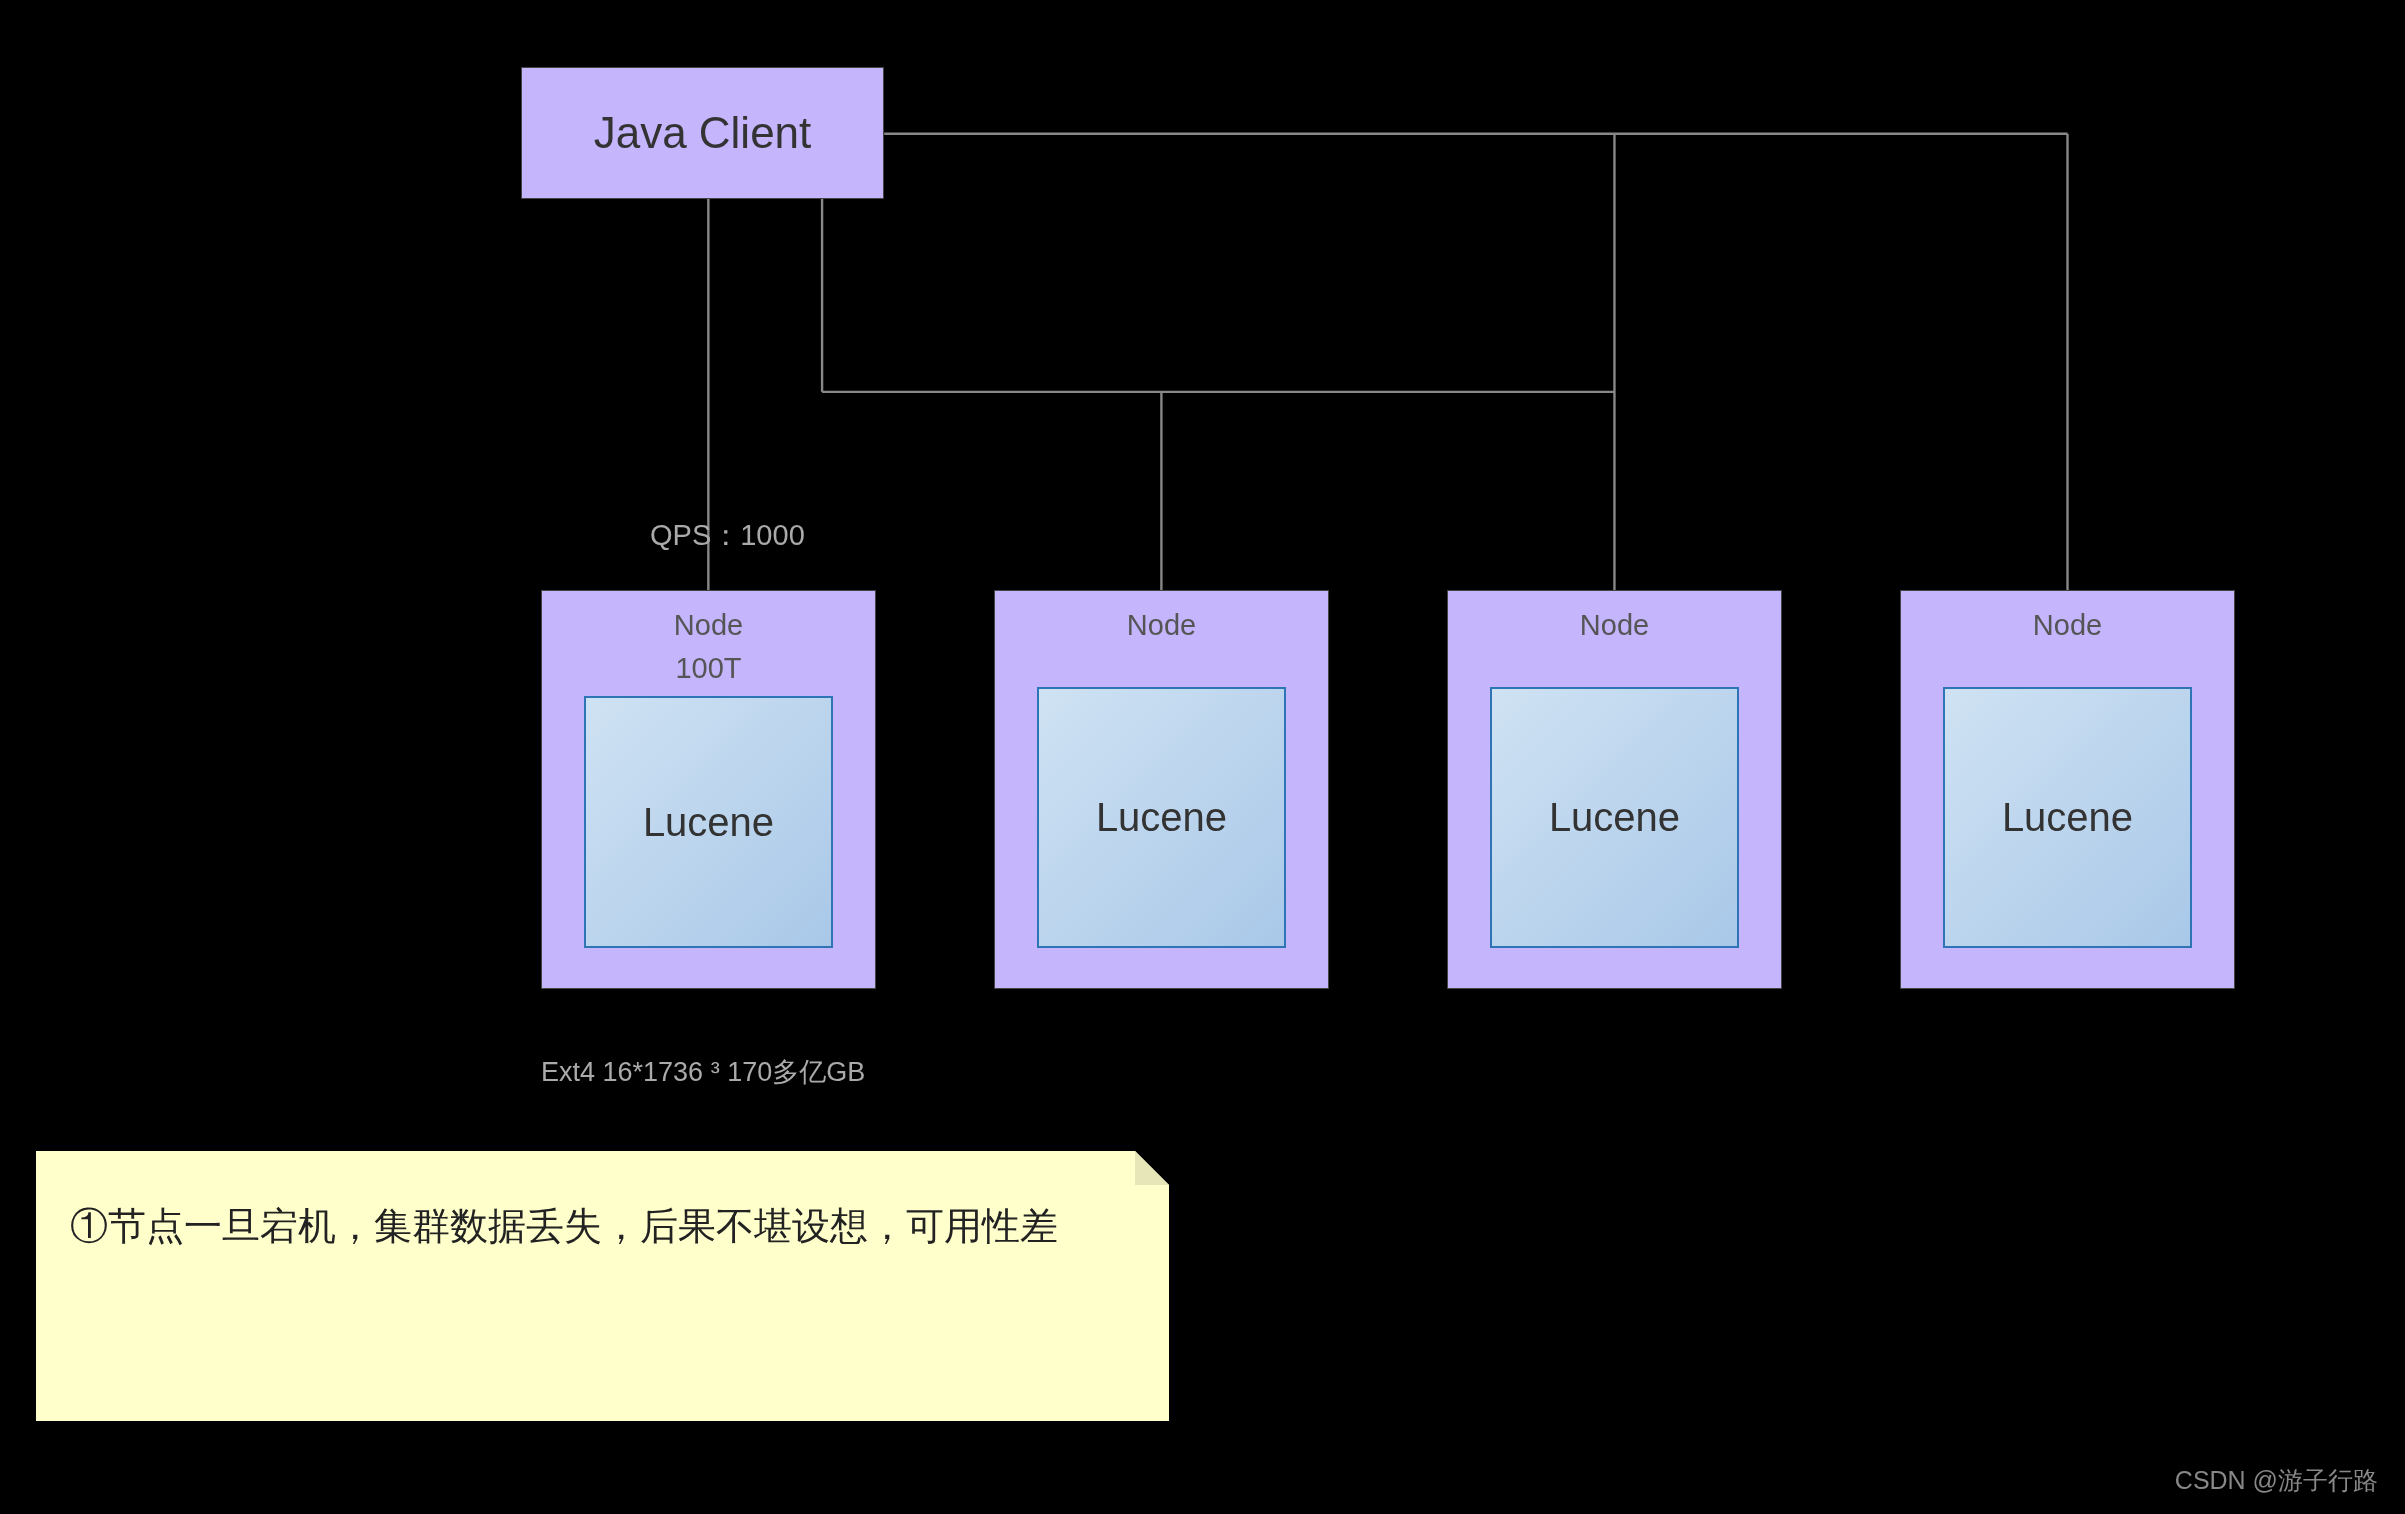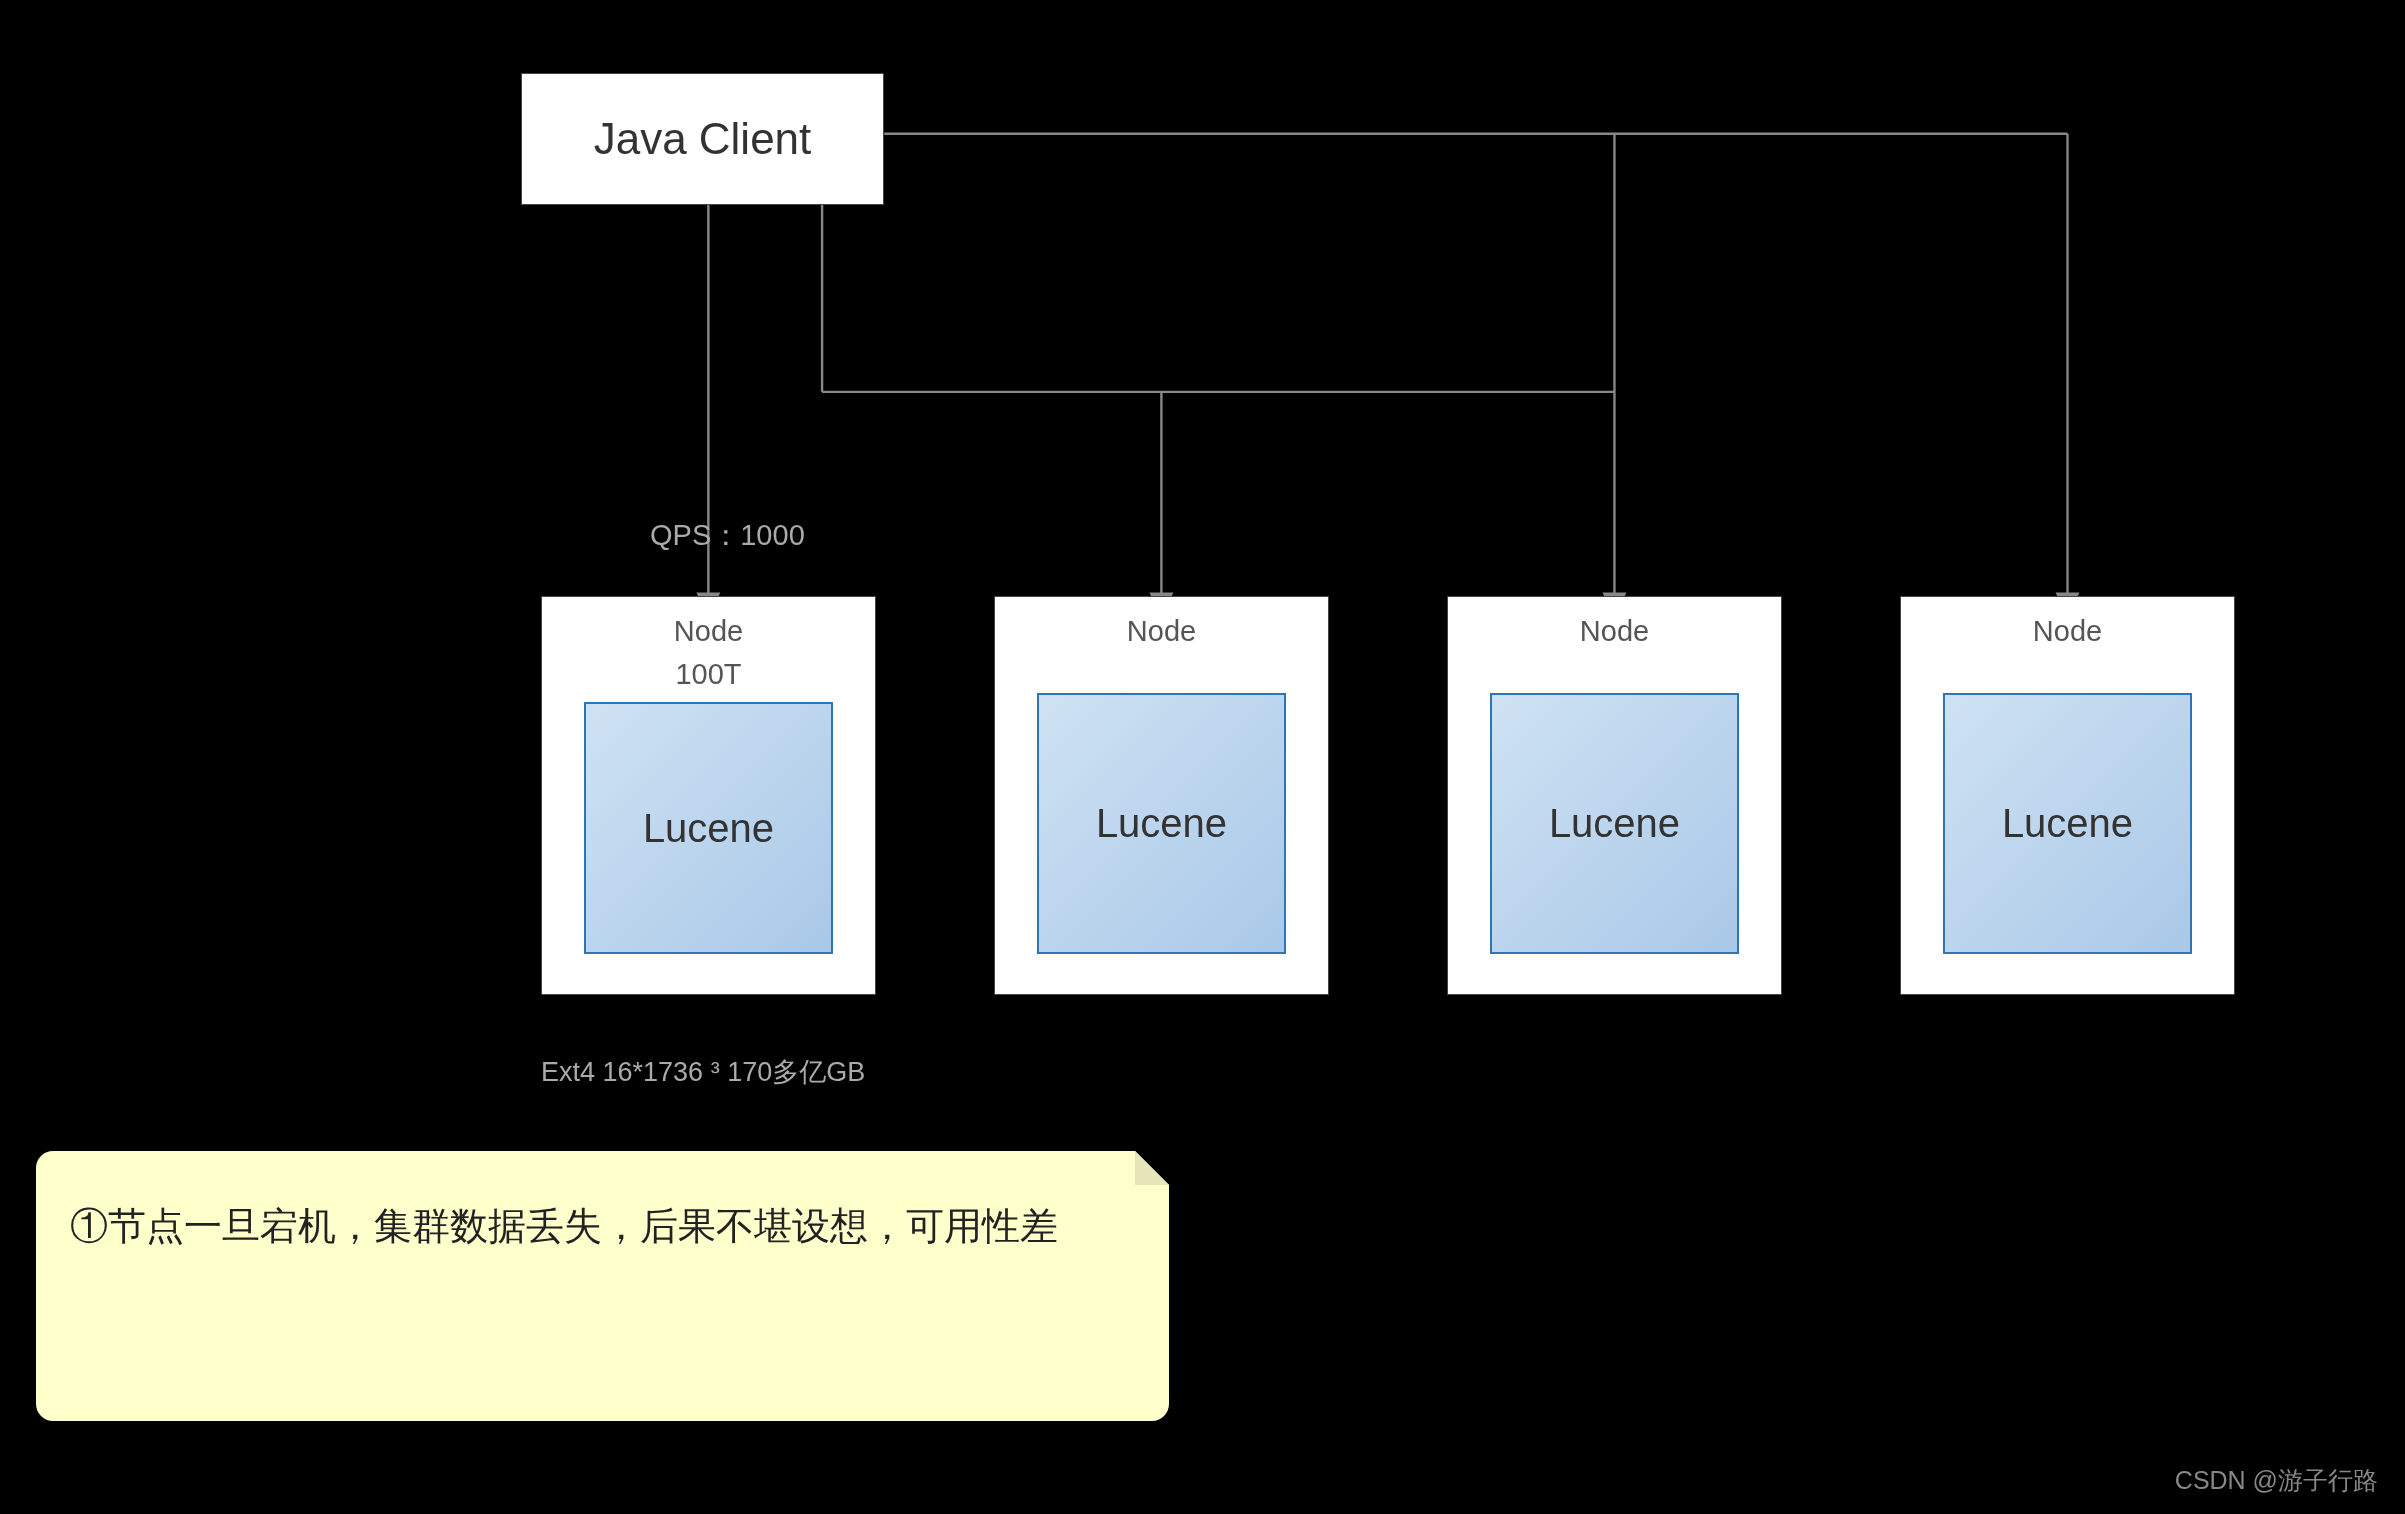--- a/index.html
+++ b/index.html
@@ -7,28 +7,27 @@
     padding: 0;
     width: 2405px;
     height: 1514px;
     background: #000;
     font-family: "Microsoft YaHei", "Segoe UI", Arial, sans-serif;
     position: relative;
     overflow: hidden;
   }
   .box {
     position: absolute;
-    background: #ffffff;
+    background: #c4b5fd;
     border: 1.9px solid #444;
     box-sizing: border-box;
     display: flex;
     flex-direction: column;
     align-items: center;
     color: #333;
-    margin-top: 6px;
   }
   .client {
     left: 521px;
     top: 67px;
     width: 363px;
     height: 132px;
     justify-content: center;
     font-size: 44px;
   }
   .node {
@@ -75,21 +74,20 @@
     left: 36px;
     top: 1151px;
     width: 1133px;
     height: 270px;
     background: #ffffcc;
     box-sizing: border-box;
     padding: 46px 34px 19px 34px;
     font-size: 38px;
     line-height: 1.55;
     color: #222;
-    border-radius: 17px;
   }
   .note-corner {
     position: absolute;
     right: 0;
     top: 0;
     width: 0;
     height: 0;
     border-style: solid;
     border-width: 0 34px 34px 0;
     border-color: transparent #000 transparent transparent;

